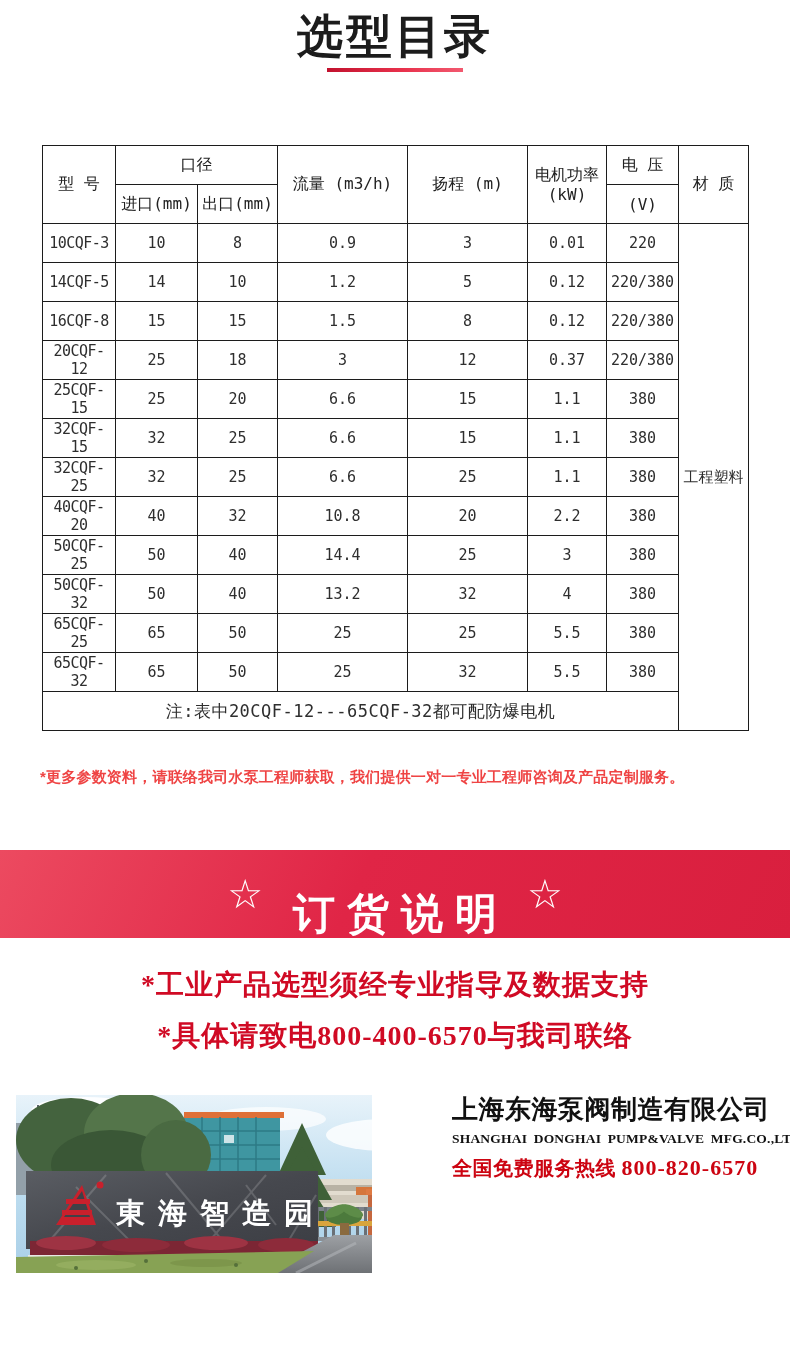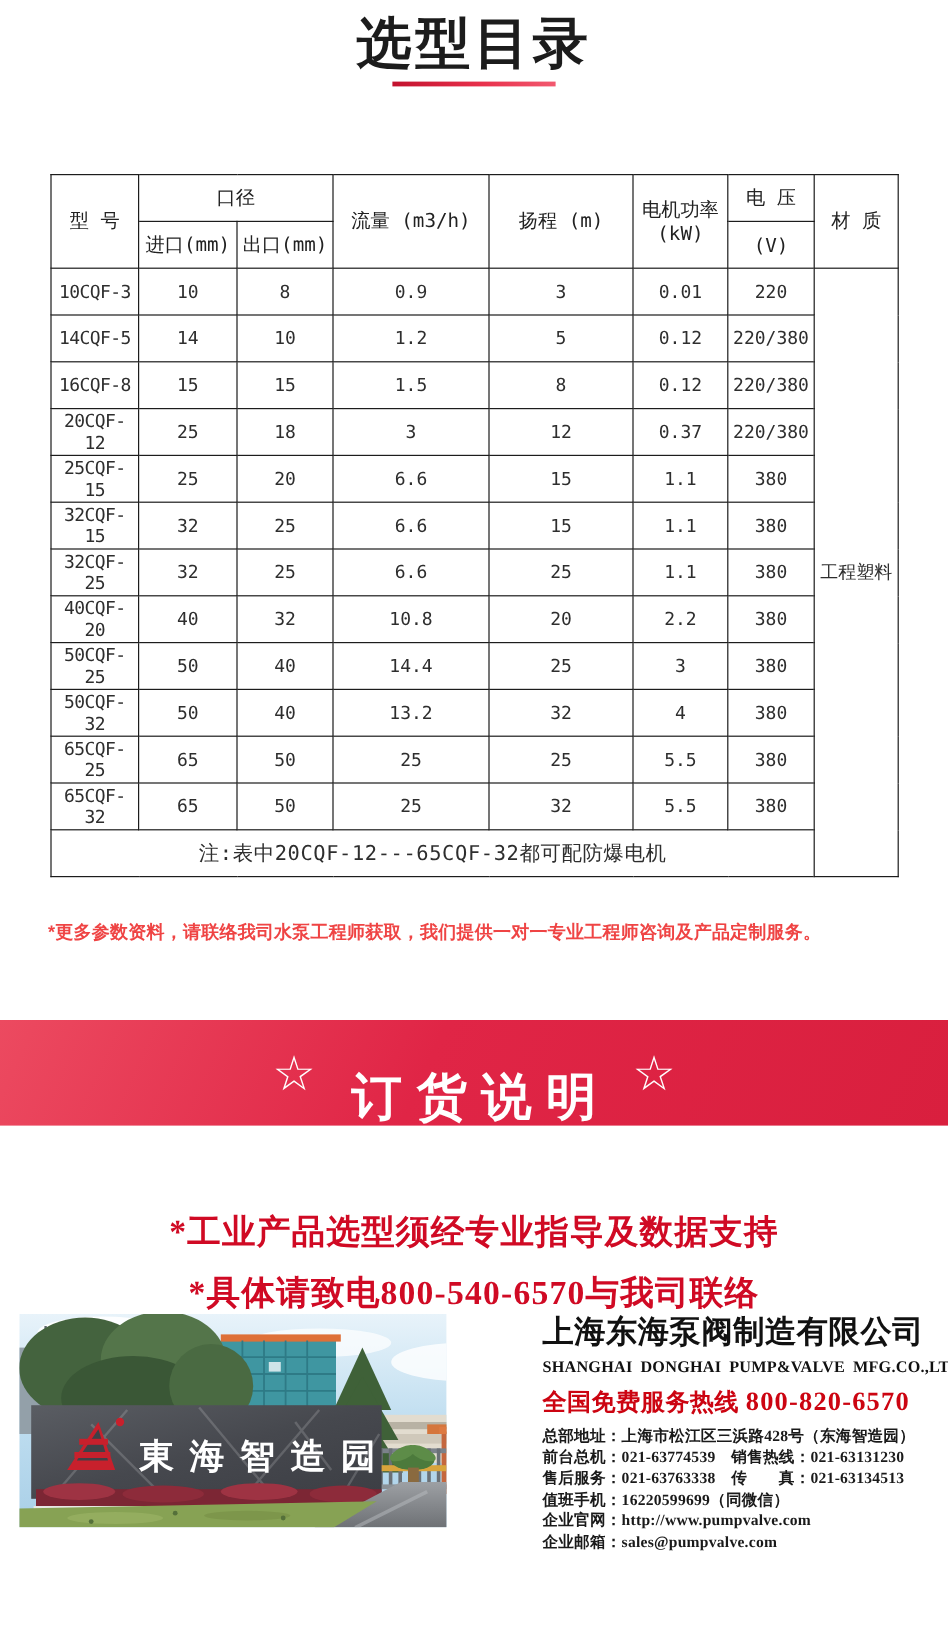--- a/index.html
+++ b/index.html
@@ -87,21 +87,21 @@
     font-size: 42px;
     font-weight: 900;
     letter-spacing: 12px;
     text-indent: 12px;
     margin-top: 40px;
   }
 
   
   .order-notes {
     position: absolute;
-    top: 1008px;
+    top: 966px;
     left: 0;
     width: 790px;
     text-align: center;
   }
   .order-notes p {
     font-family: "Liberation Serif", serif;
     font-weight: 900;
     font-size: 28px;
     color: #d00a24;
     margin-bottom: 13px;
@@ -317,21 +317,21 @@
   <p class="footnote">*更多参数资料，请联络我司水泵工程师获取，我们提供一对一专业工程师咨询及产品定制服务。</p>
 
   <div class="order-banner">
     <span class="star">☆</span>
     <span class="banner-title">订货说明</span>
     <span class="star">☆</span>
   </div>
 
   <div class="order-notes">
     <p>*工业产品选型须经专业指导及数据支持</p>
-    <p>*具体请致电800-540-6570与我司联络</p>
+    <p>*具体请致电800-400-6570与我司联络</p>
   </div>
 
   <div class="company">
 
     <div class="photo">
       <svg width="412" height="178" viewBox="0 0 412 178" xmlns="http://www.w3.org/2000/svg">
         <defs>
           <linearGradient id="sky" x1="0" y1="0" x2="0" y2="1">
             <stop offset="0" stop-color="#e8f3fa"></stop>
             <stop offset="0.55" stop-color="#bcdcef"></stop>
@@ -469,24 +469,16 @@
       </svg>
     </div>
 
     <div class="company-info">
       <div class="company-name">上海东海泵阀制造有限公司</div>
       <div class="company-name-en">SHANGHAI DONGHAI PUMP&amp;VALVE MFG.CO.,LTD.</div>
       <div class="hotline">
         <span>全国免费服务热线</span>
         <span class="hotline-number">800-820-6570</span>
       </div>
-      <div class="contact-list">
-        <p>总部地址：上海市松江区三浜路428号（东海智造园）</p>
-        <p>前台总机：021-63774539　销售热线：021-63131230</p>
-        <p>售后服务：021-63763338　传　　真：021-63134513</p>
-        <p>值班手机：16220599699（同微信）</p>
-        <p>企业官网：http://www.pumpvalve.com</p>
-        <p>企业邮箱：sales@pumpvalve.com</p>
-      </div>
     </div>
   </div>
 
 </div>
 
 </body></html>

